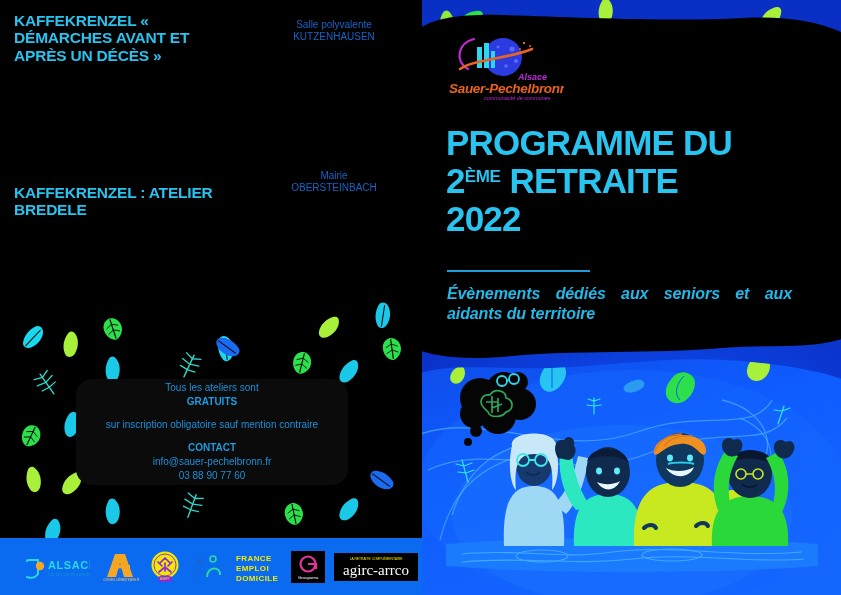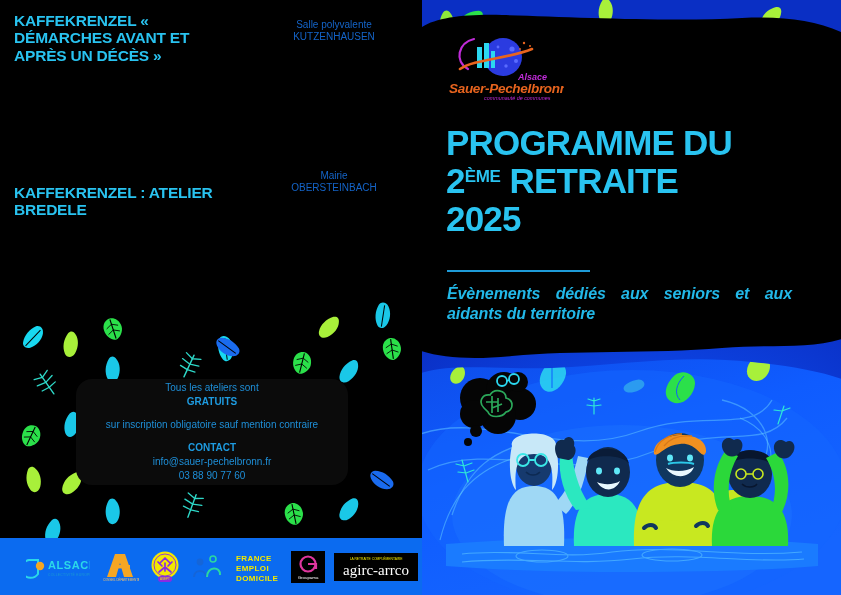--- a/index.html
+++ b/index.html
@@ -327,21 +327,21 @@
           </g>
           <text x="72" y="45" font-family="Liberation Sans, sans-serif" font-size="9" font-weight="bold" fill="#C02BD8" font-style="italic">Alsace</text>
           <text x="3" y="58" font-family="Liberation Sans, sans-serif" font-size="13.5" font-weight="bold" fill="#E8641E" font-style="italic" letter-spacing="-0.3">Sauer-Pechelbronn</text>
           <text x="38" y="65" font-family="Liberation Sans, sans-serif" font-size="5.4" fill="#C02BD8" font-style="italic">communauté de communes</text>
         </svg>
       </div>
 
       <div id="main-title">
         <div id="title-l1">PROGRAMME DU</div>
         <div id="title-l2"><span>2</span><span class="sup">ÈME</span><span> RETRAITE</span></div>
-        <div id="title-l3">2025</div>
+        <div id="title-l3">2022</div>
       </div>
 
       <div id="divider"></div>
 
       <div id="subtitle">Évènements dédiés aux seniors et aux aidants du territoire</div>
     </div>
 
     <div id="illustration">
       <svg width="419" height="255" viewBox="0 0 419 255">
         <defs>

